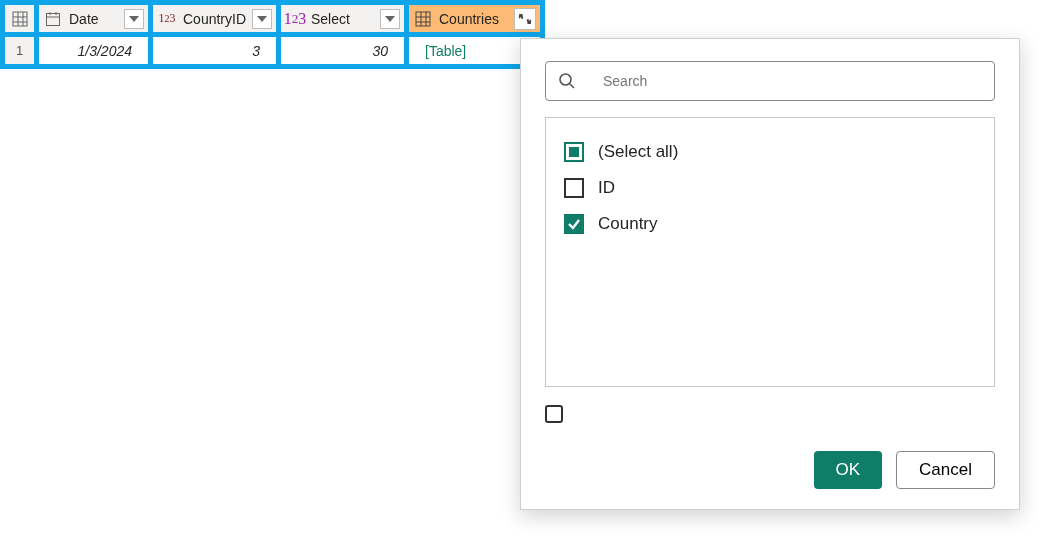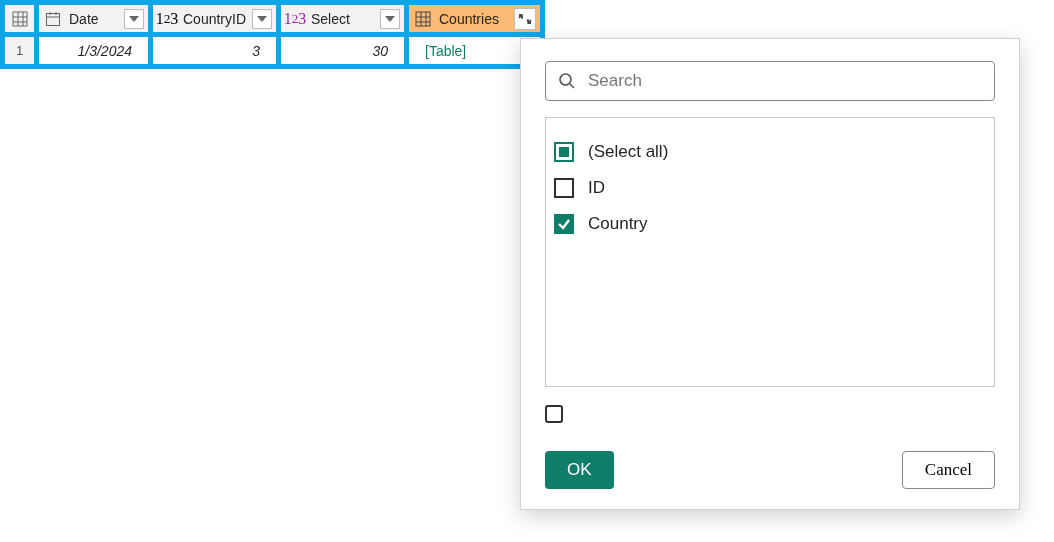--- a/index.html
+++ b/index.html
@@ -63,40 +63,40 @@
   }
   .search {
     border:1px solid #8a8886;
     border-radius:4px;
     height:40px;
     display:flex; align-items:center;
     padding:0 12px; gap:10px;
     color:#555;
   }
   .search input {
-    border:none; outline:none; flex:1; font-size:17px; color:#555;
+    border:none; outline:none; flex:1; font-size:14px; color:#555;margin-left:15px;
   }
   .listbox {
     border:1px solid #c8c6c4;
     margin-top:16px;
-    padding:16px 8px;
+    padding:16px 18px;
     height: 270px;
   }
   .opt { display:flex; align-items:center; gap:14px; height:36px; font-size:17px; cursor:pointer;}
   .cb { width:20px; height:20px; border:2px solid #323130; display:flex; align-items:center; justify-content:center;}
   .cb.ind { border-color:#0f7d68; }
   .cb.ind::after { content:""; width:10px; height:10px; background:#0f7d68; }
   .cb.chk { background:#0f7d68; border-color:#0f7d68; }
   .cb.chk svg { display:block; }
   .prefix { display:flex; align-items:center; gap:10px; margin-top:18px; font-size:17px;}
   .pcb { width:18px; height:18px; border:2px solid #323130; border-radius:3px; }
-  .btns { display:flex; justify-content:space-between; gap:14px; margin-top:28px;}
+  .btns { display:flex; justify-content:flex-end; gap:14px; margin-top:28px;}
   .btn { height:38px; padding:0 22px; font-size:17px; border-radius:4px; cursor:pointer;}
   .btn.ok { background:#0f7d68; color:#fff; border:none;}
-  .btn.cancel { background:#fff; border:1px solid #8a8886;font-family:Liberation Serif, serif;}
+  .btn.cancel { background:#fff; border:1px solid #8a8886;}
   svg { display:block; }
 </style>
 </head>
 <body>
 
 <table class="grid">
   <colgroup>
     <col style="width:34px">
       <col style="width:114px">
       <col style="width:128px">
@@ -131,21 +131,21 @@
         <span class="colname">Date</span>
         <span class="filter-btn">
           <svg width="10" height="6" viewBox="0 0 10 6">
                 <path d="M0 0 L5 6 L10 0 Z" fill="#666"></path>
               </svg>
         </span>
       </div>
     </th>
     <th class="hdr">
       <div class="hdr-inner">
-        <span class="type-ico" style="font-size:16px;color:#000000;font-family:serif">1<sup>2</sup>3</span>
+        <span class="type-ico" style="font-size:12px;color:#7f1d1d;font-family:serif">1<sup>2</sup>3</span>
         <span class="colname">CountryID</span>
         <span class="filter-btn">
           <svg width="10" height="6" viewBox="0 0 10 6">
                 <path d="M0 0 L5 6 L10 0 Z" fill="#666"></path>
               </svg>
         </span>
       </div>
     </th>
     <th class="hdr">
       <div class="hdr-inner">

